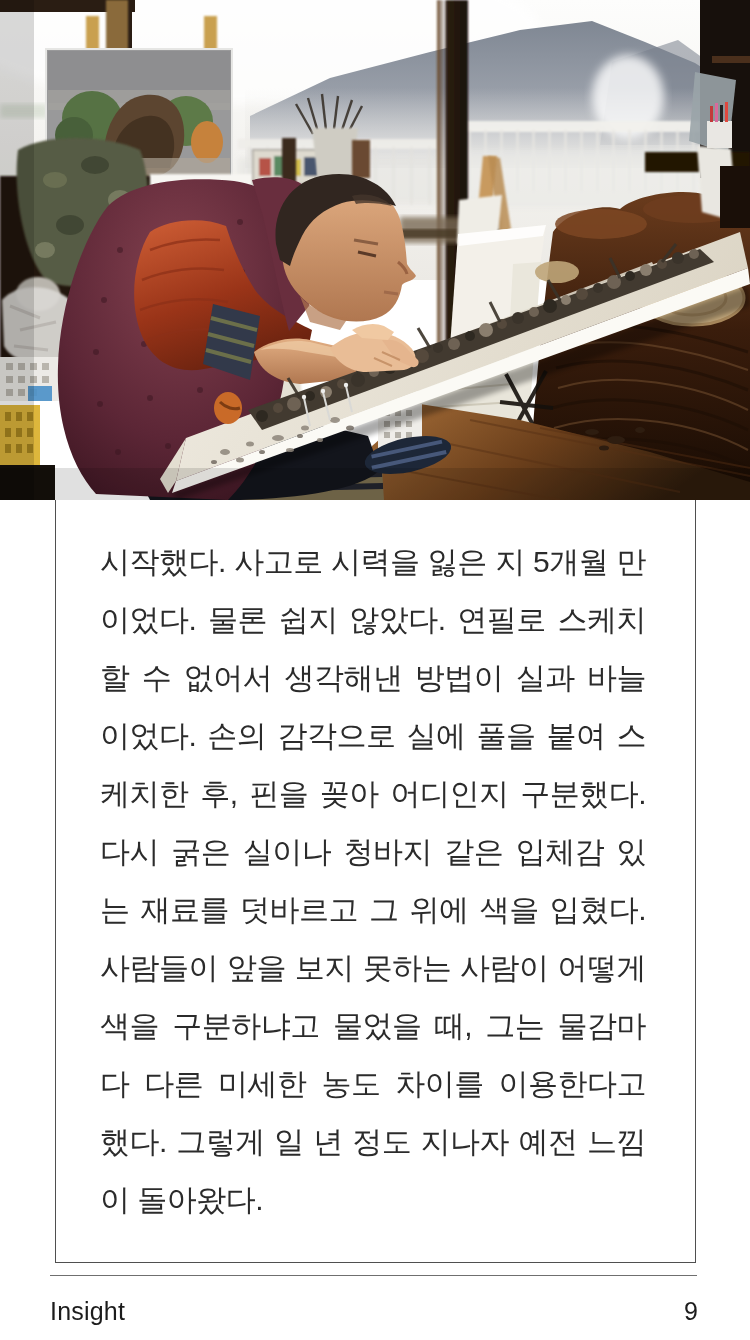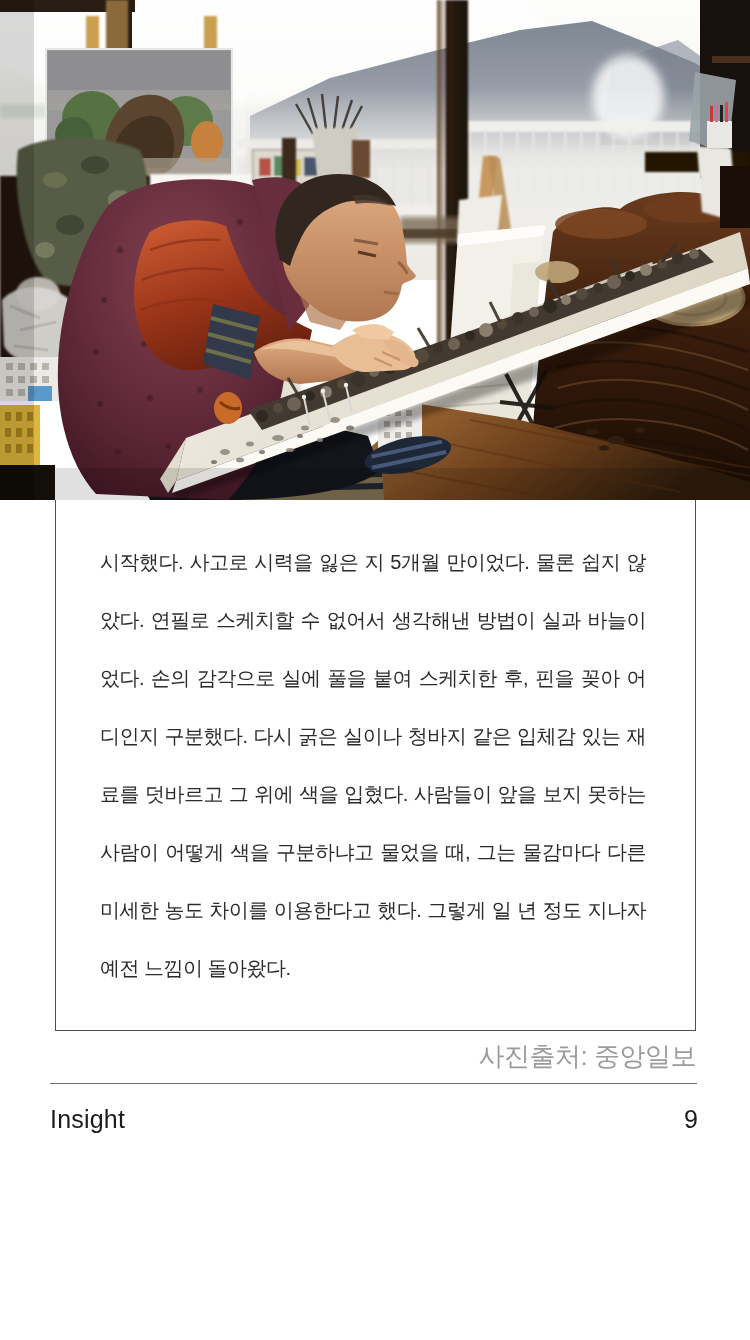--- a/index.html
+++ b/index.html
@@ -14,21 +14,21 @@
   }
   .photo{width:750px;height:500px;display:block;}
   .text-card{
     margin:0 54px 0 55px;
     border:1px solid var(--card-border);
     border-top:none;
     padding:33px 49px 33px 44px;
     box-sizing:border-box;
   }
   .article-text{
-    margin:0;font-size:20px;line-height:58px;color:var(--body-text);
+    margin:0;font-size:30px;line-height:58px;color:var(--body-text);
     text-align:justify;word-break:break-all;letter-spacing:-0.5px;
   }
   .credit{
     margin:10px 54px 0 54px;text-align:right;
     font-size:26px;line-height:30px;color:var(--credit-text);letter-spacing:-0.5px;
   }
   .rule{border:none;border-top:1px solid var(--divider);margin:12px 53px 0 50px;}
   .footer{
     display:flex;justify-content:space-between;align-items:baseline;
     margin:21px 52px 0 50px;font-size:25px;color:var(--footer-text);
@@ -480,21 +480,20 @@
     <g>
       <rect x="0" y="0" width="34" height="500" fill="#000000" opacity="0.15"></rect>
       <rect x="0" y="468" width="750" height="32" fill="#000000" opacity="0.12"></rect>
     </g>
   </svg>
 
   <div class="text-card">
     <p class="article-text">시작했다. 사고로 시력을 잃은 지 5개월 만이었다. 물론 쉽지 않았다. 연필로 스케치할 수 없어서 생각해낸 방법이 실과 바늘이었다. 손의 감각으로 실에 풀을 붙여 스케치한 후, 핀을 꽂아 어디인지 구분했다. 다시 굵은 실이나 청바지 같은 입체감 있는 재료를 덧바르고 그 위에 색을 입혔다. 사람들이 앞을 보지 못하는 사람이 어떻게 색을 구분하냐고 물었을 때, 그는 물감마다 다른 미세한 농도 차이를 이용한다고 했다. 그렇게 일 년 정도 지나자 예전 느낌이 돌아왔다.</p>
   </div>
 
-  <div class="credit">사진출처: 중앙일보</div>
 
   <hr class="rule">
   <div class="footer">
     <span class="brand">Insight</span>
     <span class="page-number">9</span>
   </div>
 
 </div>
 
 </body></html>

